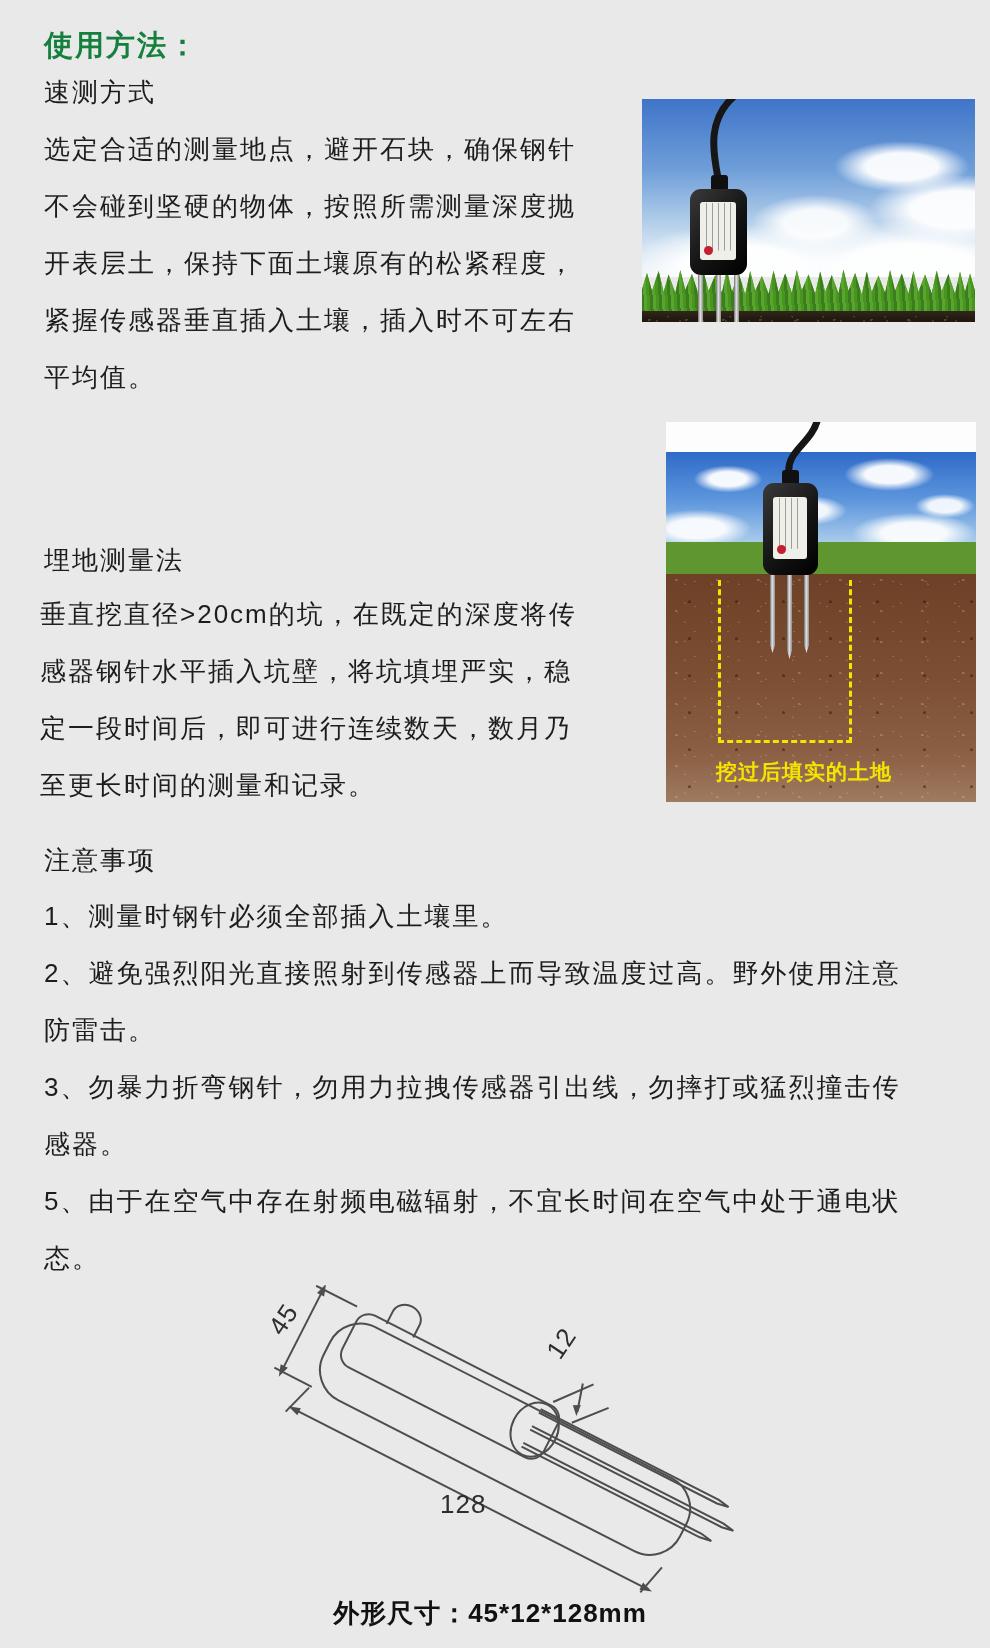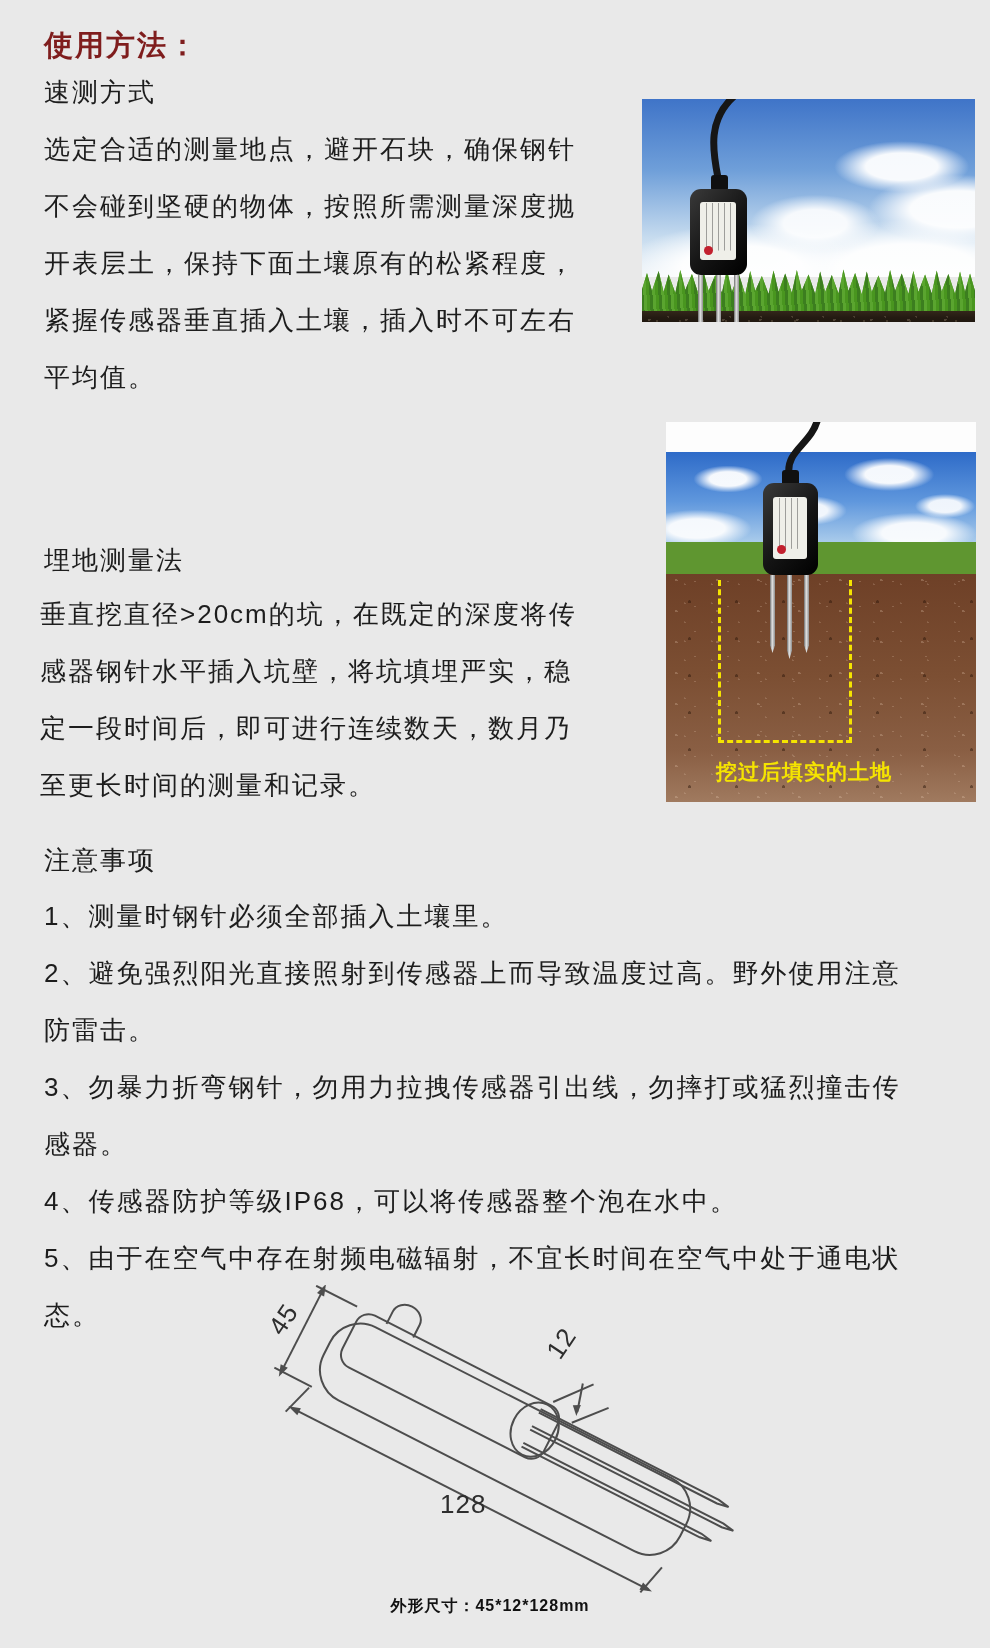--- a/index.html
+++ b/index.html
@@ -11,22 +11,22 @@
     position:relative;
     width:990px;height:1648px;
     margin:0 auto;
     background:#e9e9e9;
     overflow:hidden;
     color:#1d1d1d;
   }
   .abs{position:absolute;}
   .line{white-space:nowrap;font-size:26px;line-height:57px;letter-spacing:2px;color:#1d1d1d;}
   .heading{white-space:nowrap;font-size:26px;line-height:57px;letter-spacing:2px;color:#1d1d1d;}
-  .title{font-size:29px;font-weight:700;line-height:54px;letter-spacing:2px;color:#7f1d1d;}
-  .caption{font-size:16px;font-weight:700;letter-spacing:1px;color:#111;text-align:center;}
+  .title{font-size:29px;font-weight:700;line-height:54px;letter-spacing:2px;color:#15803d;}
+  .caption{font-size:26px;font-weight:700;letter-spacing:1px;color:#111;text-align:center;}
 
   
   .photo{position:absolute;overflow:hidden;}
   .photo *{position:absolute;}
   
   .p1-sky{left:0;top:0;right:0;height:178px;
     background-image:
       radial-gradient(90px 34px at 78% 38%, rgba(255,255,255,.95) 40%, rgba(255,255,255,0) 75%),
       radial-gradient(120px 46px at 95% 62%, rgba(255,255,255,.95) 40%, rgba(255,255,255,0) 75%),
       radial-gradient(90px 40px at 52% 70%, rgba(255,255,255,.9) 35%, rgba(255,255,255,0) 72%),
@@ -161,21 +161,20 @@
     <div class="yellow-note" style="left:50px;top:336px;font-size:21px;">挖过后填实的土地</div>
   </div>
 
   <div class="abs heading" style="left:44px;top:832px;">注意事项</div>
   <div class="abs" style="left:44px;top:888px;">
     <div class="line">1、测量时钢针必须全部插入土壤里。</div>
     <div class="line">2、避免强烈阳光直接照射到传感器上而导致温度过高。野外使用注意</div>
     <div class="line">防雷击。</div>
     <div class="line">3、勿暴力折弯钢针，勿用力拉拽传感器引出线，勿摔打或猛烈撞击传</div>
     <div class="line">感器。</div>
-    <div class="line">4、传感器防护等级IP68，可以将传感器整个泡在水中。</div>
     <div class="line">5、由于在空气中存在射频电磁辐射，不宜长时间在空气中处于通电状</div>
     <div class="line">态。</div>
   </div>
 
   <svg class="abs" style="left:230px;top:1285px;" width="520" height="315" viewBox="0 0 520 315">
     <g class="sketch" transform="translate(120,18) rotate(27)">
 
       <rect x="0" y="10" width="400" height="82" rx="34"></rect>
 
       <rect x="14" y="0" width="226" height="58" rx="14"></rect>

